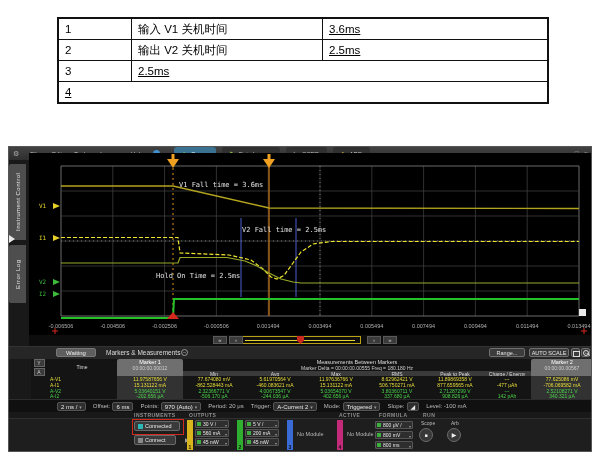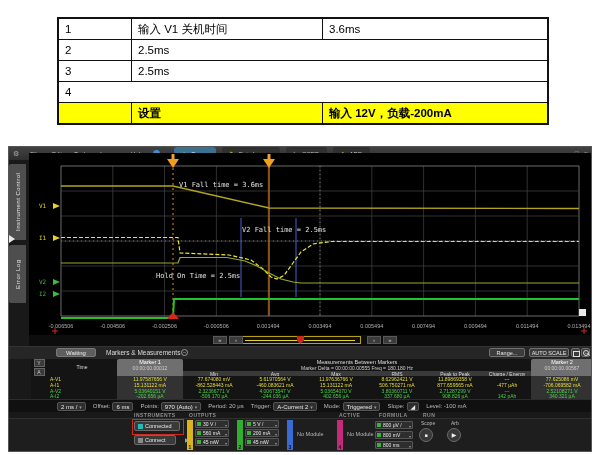--- a/index.html
+++ b/index.html
@@ -5,21 +5,21 @@
   html,body{margin:0;padding:0;}
   body{width:600px;height:455px;background:#fff;font-family:"Liberation Sans",sans-serif;position:relative;overflow:hidden;}
   .page{position:absolute;inset:0;}
 
   
   .doc-table{position:absolute;left:57px;top:17px;width:488px;border:2px solid #111;border-collapse:collapse;}
   .doc-row{display:flex;border-bottom:1px solid #111;height:20px;}
   .doc-row:last-child{border-bottom:none;}
   .doc-row.hl{background:#ffff00;font-weight:bold;}
   .dc{border-right:1px solid #111;padding:2px 6px;font-size:11.5px;color:#000;display:flex;align-items:center;overflow:hidden;white-space:nowrap;}
-  .dc:last-child{border-right:none;}
+  .dc:last-child{border-right:none;text-decoration:underline;}
   .dc.c0{width:60px;}
   .dc.c1{width:178px;}
   .dc.c2{flex:1;}
 
   
   .app{position:absolute;left:8px;top:146px;width:584px;height:306px;background:#191919;border:1px solid #555;box-sizing:border-box;overflow:hidden;}
   .titlebar{position:absolute;left:0;top:0;width:584px;height:13px;background:linear-gradient(#424242,#2e2e2e);display:flex;align-items:center;font-size:6px;color:#c8c8c8;}
   .gear{margin:0 5px 0 4px;color:#aaa;font-size:7px;}
   .menu-item{margin:0 6px;cursor:default;}
   .tabs{display:flex;margin-left:10px;height:13px;align-items:stretch;}
@@ -105,33 +105,29 @@
 <div class="page">
 
   <div class="doc-table" id="docTable">
       <div class="doc-row">
         <div class="dc c0">1</div>
         <div class="dc c1">输入 V1 关机时间</div>
         <div class="dc c2">3.6ms</div>
       </div>
       <div class="doc-row">
         <div class="dc c0">2</div>
+        <div class="dc c1">输出 V2 关机时间</div>
         <div class="dc c2">2.5ms</div>
       </div>
       <div class="doc-row">
         <div class="dc c0">3</div>
         <div class="dc c2">2.5ms</div>
       </div>
       <div class="doc-row">
         <div class="dc c0">4</div>
-      </div>
-      <div class="doc-row hl">
-        <div class="dc c0"></div>
-        <div class="dc c1">设置</div>
-        <div class="dc c2">输入 12V，负载-200mA</div>
       </div>
     </div>
 
   <div class="app">
 
     <div class="titlebar">
       <span class="gear">⚙</span>
       <span id="menuHost" style="display:flex;">
           <span class="menu-item">File</span>
           <span class="menu-item">Edit</span>

